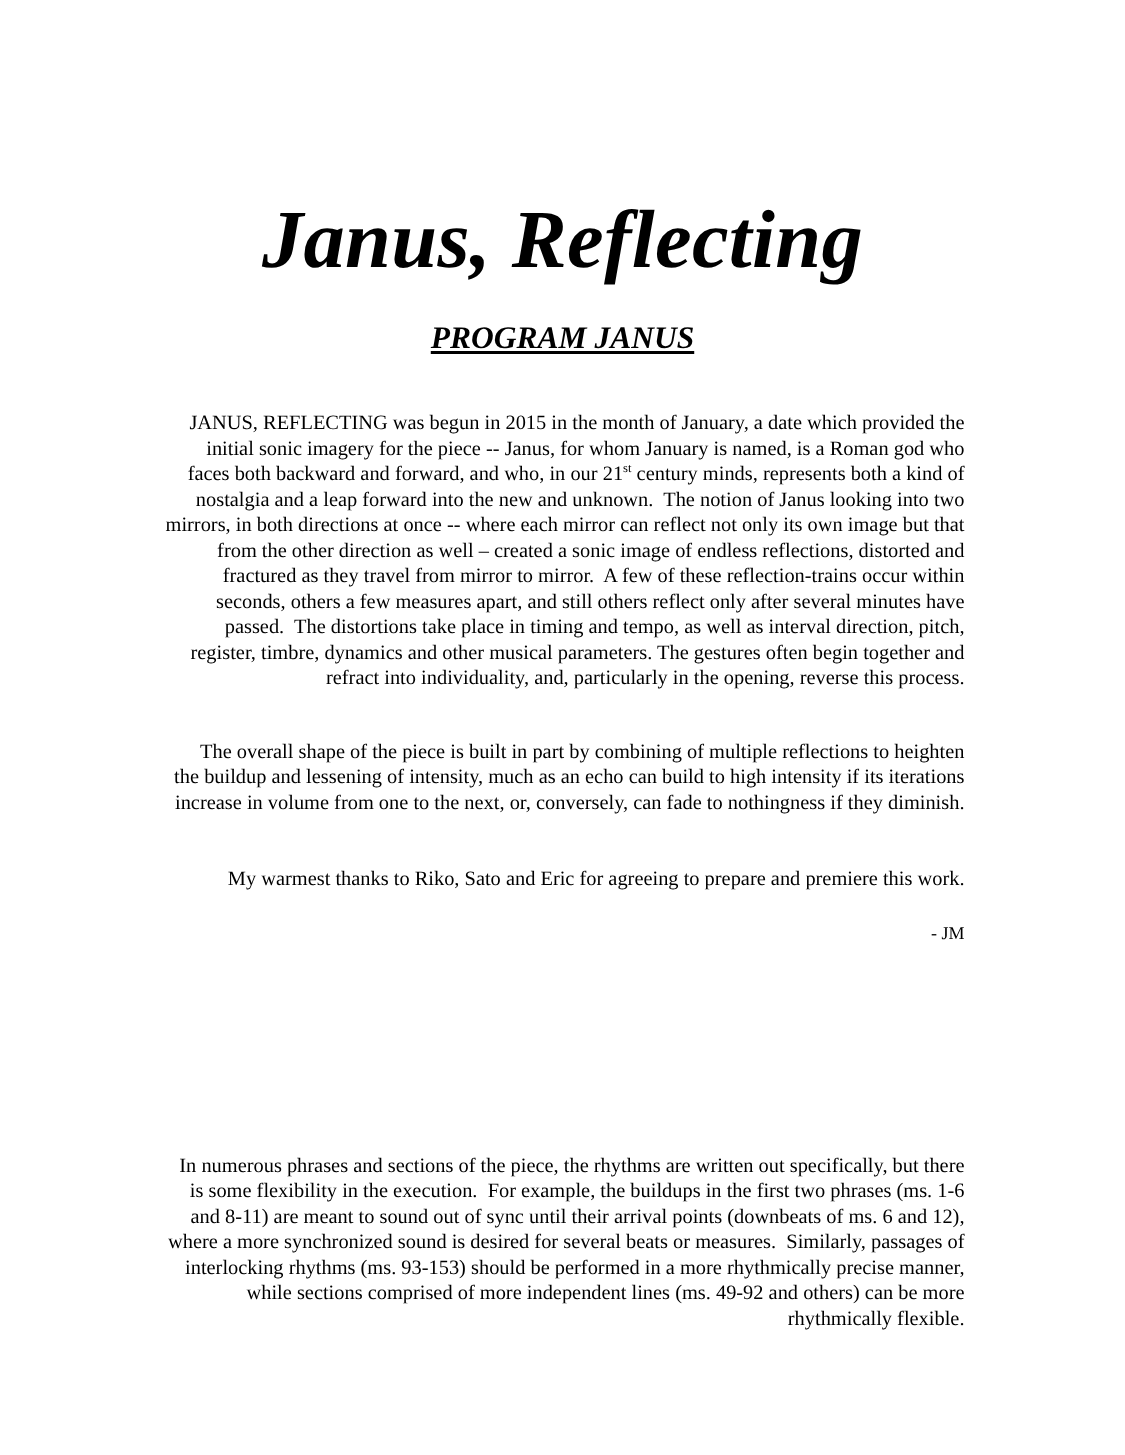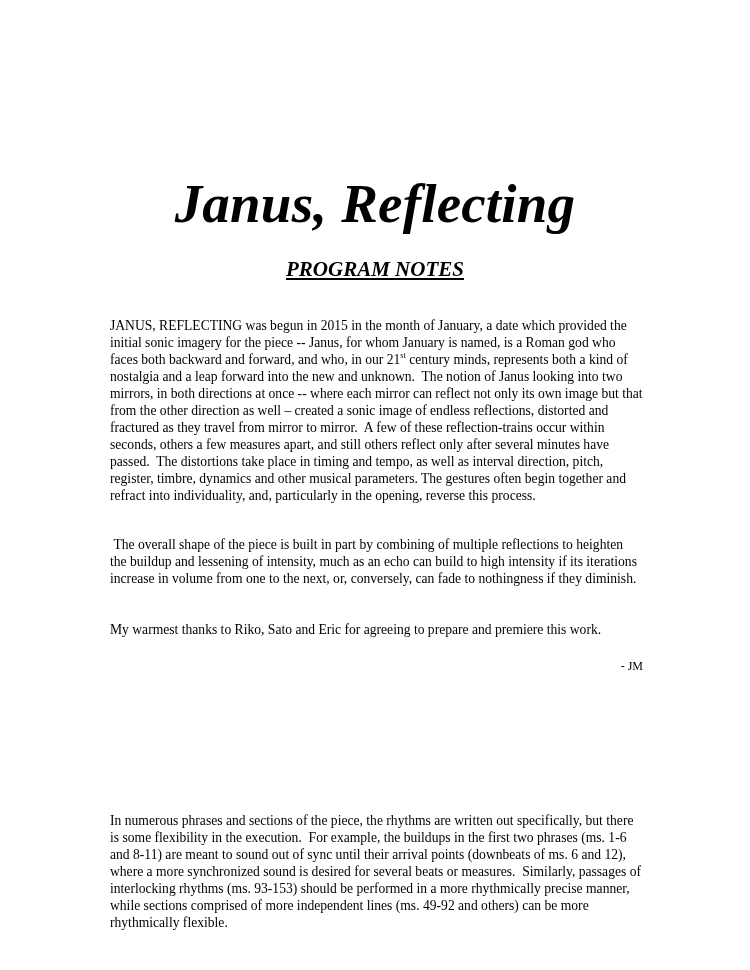--- a/index.html
+++ b/index.html
@@ -16,21 +16,20 @@
     -webkit-font-smoothing: antialiased;
   }
   .page {
     position: absolute;
     left: 0;
     top: 0;
     width: 750px;
     height: 922px;
     background: #ffffff;
     overflow: hidden;
-    margin-top: 44px;
   }
 
   
   .doc-title {
     position: absolute;
     left: 0;
     top: 92px;
     width: 750px;
     text-align: center;
     font-size: 55px;
@@ -60,21 +59,21 @@
   #heading-program { top: 212px; }
   #heading-performance { top: 680px; }
 
   
   .body-block {
     position: absolute;
     left: 110px;
     width: 533px;
     font-size: 13.6px;
     line-height: 17.05px;
-    text-align: left;
+    text-align: right;
     white-space: pre-wrap;
   }
   #para-program-1 { top: 259px; }
   #para-program-2 { top: 478px; }
   #para-program-3 { top: 563px; }
   #para-performance-1 { top: 754px; }
 
   .signature {
     position: absolute;
     left: 110px;
@@ -92,21 +91,21 @@
   }
 </style>
 </head>
 <body>
 
 <div class="page">
 
   <h1 class="doc-title">Janus, Reflecting</h1>
 
   <div class="section-heading" id="heading-program">
-    <span>PROGRAM NOTES</span>
+    <span>PROGRAM JANUS</span>
   </div>
 
   <p class="body-block" id="para-program-1"><span>JANUS, REFLECTING was begun in 2015 in the month of January, a date which provided the initial sonic imagery for the piece -- Janus, for whom January is named, is a Roman god who faces both backward and forward, and who, in our 21</span><sup>st</sup><span> century minds, represents both a kind of nostalgia and a leap forward into the new and unknown.  The notion of Janus looking into two mirrors, in both directions at once -- where each mirror can reflect not only its own image but that from the other direction as well – created a sonic image of endless reflections, distorted and fractured as they travel from mirror to mirror.  A few of these reflection-trains occur within seconds, others a few measures apart, and still others reflect only after several minutes have passed.  The distortions take place in timing and tempo, as well as interval direction, pitch, register, timbre, dynamics and other musical parameters. The gestures often begin together and refract into individuality, and, particularly in the opening, reverse this process.</span></p>
 
   <p class="body-block" id="para-program-3">My warmest thanks to Riko, Sato and Eric for agreeing to prepare and premiere this work.</p>
 
   <p class="body-block" id="para-program-2"> The overall shape of the piece is built in part by combining of multiple reflections to heighten the buildup and lessening of intensity, much as an echo can build to high intensity if its iterations increase in volume from one to the next, or, conversely, can fade to nothingness if they diminish.</p>
 
   <div class="signature">- JM</div>
 

